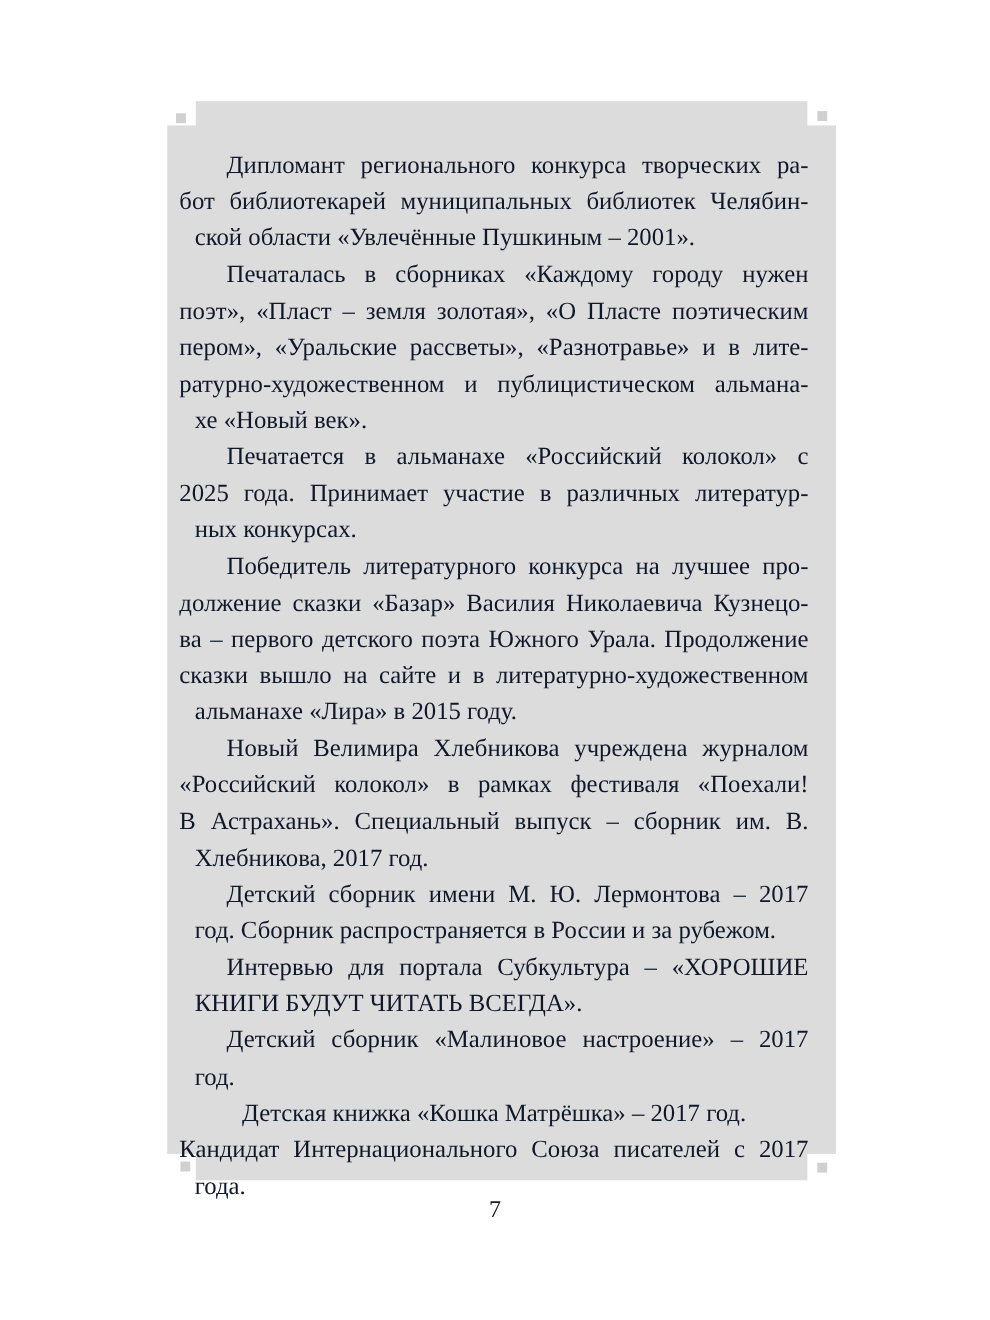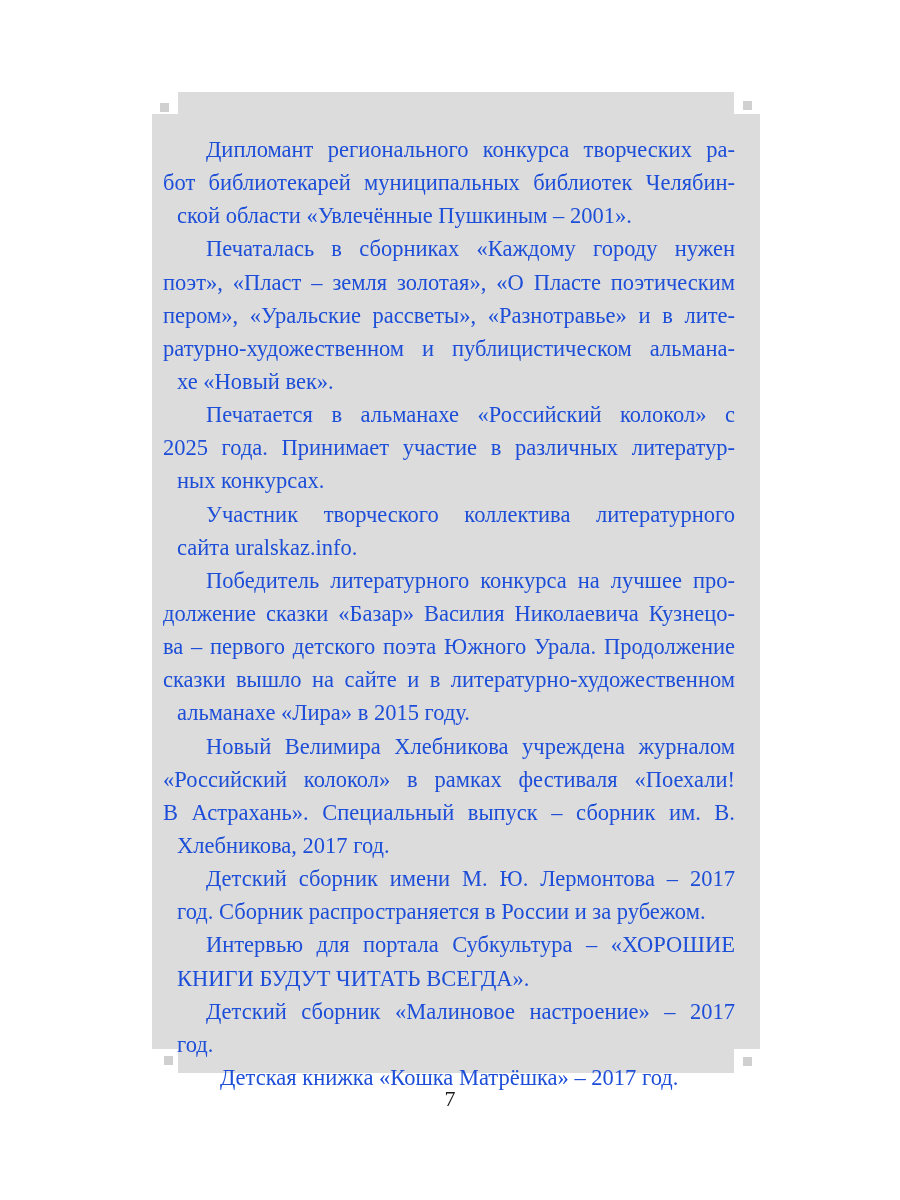--- a/index.html
+++ b/index.html
@@ -11,21 +11,21 @@
   .sq-tl { left: 160px; top: 103px; }
   .sq-tr { left: 743px; top: 101px; }
   .sq-bl { left: 164px; top: 1056px; }
   .sq-br { left: 743px; top: 1057px; }
   .text-block { position: absolute; left: 163px; top: 133px; width: 572px; }
   .line {
     font-family: "Liberation Serif", serif;
     font-size: 22.5px;
     line-height: 33.15px;
     height: 33.15px;
-    color: #1d4ed8;
+    color: #0f172a;
     white-space: nowrap;
     text-align: justify;
     text-align-last: justify;
     overflow: visible;
   }
   .line.indent { padding-left: 43px; }
   .line.last { text-align-last: left; margin-left: 14px; }
   .page-number {
     position: absolute; left: 0; width: 900px; top: 1086px; text-align: center;
     font-family: "Liberation Serif", serif; font-size: 22px; color: #1a1a1a;
@@ -58,24 +58,20 @@
       <div class="line">ратурно-художественном и публицистическом альмана-</div>
       <div class="line last">хе «Новый век».</div>
     </div>
 
     <div>
       <div class="line indent">Печатается в альманахе «Российский колокол» с</div>
       <div class="line">2025 года. Принимает участие в различных литератур-</div>
       <div class="line last">ных конкурсах.</div>
     </div>
 
-    <div>
-      <div class="line indent">Участник творческого коллектива литературного</div>
-      <div class="line last">сайта uralskaz.info.</div>
-    </div>
 
     <div>
       <div class="line indent">Победитель литературного конкурса на лучшее про-</div>
       <div class="line">должение сказки «Базар» Василия Николаевича Кузнецо-</div>
       <div class="line">ва – первого детского поэта Южного Урала. Продолжение</div>
       <div class="line">сказки вышло на сайте и в литературно-художественном</div>
       <div class="line last">альманахе «Лира» в 2015 году.</div>
     </div>
 
     <div>
@@ -97,16 +93,20 @@
 
     <div>
       <div class="line indent">Детский сборник «Малиновое настроение» – 2017</div>
       <div class="line last">год.</div>
     </div>
 
     <div>
       <div class="line indent last">Детская книжка «Кошка Матрёшка» – 2017 год.</div>
     </div>
 
+    <div>
+      <div class="line">Кандидат Интернационального Союза писателей с 2017</div>
+      <div class="line last">года.</div>
+    </div>
   </div>
 
   <div class="page-number">7</div>
 </div>
 
 </body></html>

